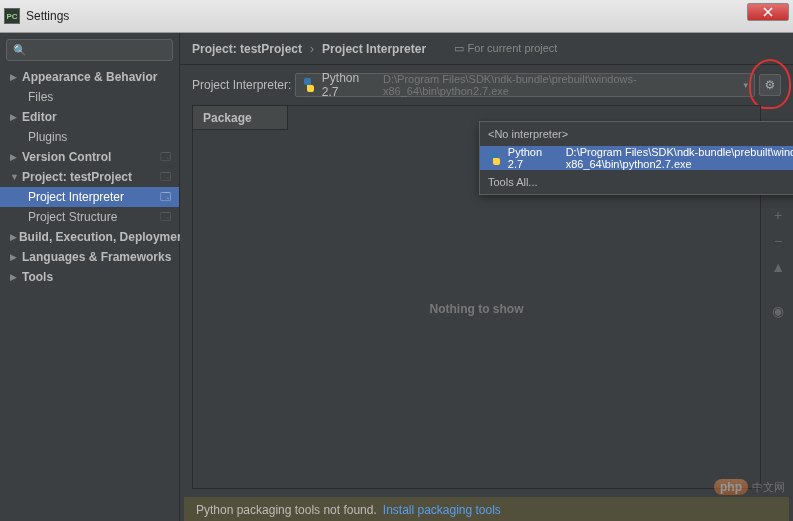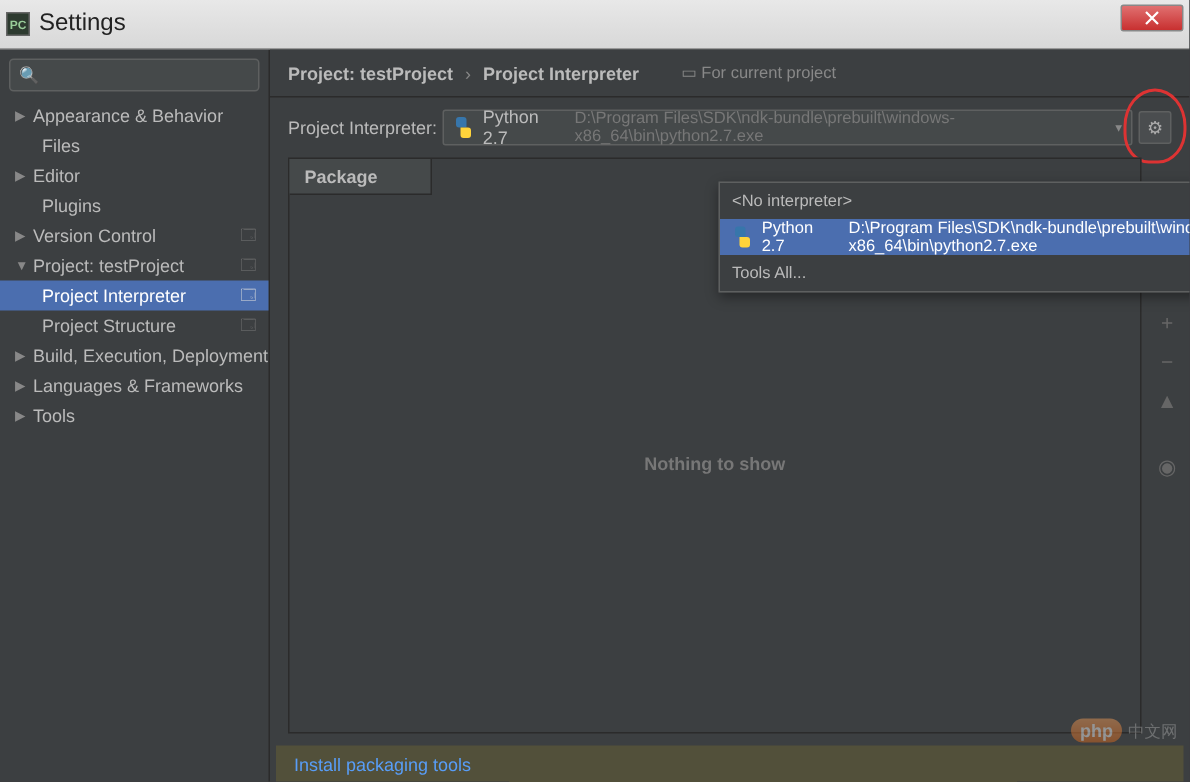--- a/index.html
+++ b/index.html
@@ -1,39 +1,39 @@
 <!DOCTYPE html>
 <html><head>
 <meta charset="utf-8">
 <style>
 * { margin: 0; padding: 0; box-sizing: border-box; font-family: "Segoe UI", Arial, sans-serif; }
 body { width: 793px; height: 521px; background: #3c3f41; color: #bbb; font-size: 12px; overflow: hidden; position: relative; }
 
 .titlebar { height: 27px; background: linear-gradient(#e8e8e8, #d8d8d8); border-bottom: 1px solid #999; display: flex; align-items: center; padding: 16px 4px; position: relative; }
 .titlebar-icon { width: 16px; height: 16px; background: #2d3a2f; border: 1px solid #666; margin-right: 6px; display: flex; align-items: center; justify-content: center; font-size: 8px; color: #9c9; font-weight: bold; }
-.titlebar-text { color: #222; font-size: 16px; }
+.titlebar-text { color: #222; font-size: 12px; }
 .close-btn { position: absolute; right: 4px; top: 3px; width: 42px; height: 18px; background: linear-gradient(#e07070, #c83030); border: 1px solid #888; border-radius: 2px; display: flex; align-items: center; justify-content: center; }
 .close-btn svg { width: 10px; height: 10px; }
 
 .content { display: flex; height: 494px; }
 
 .sidebar { width: 180px; background: #3c3f41; border-right: 1px solid #2b2b2b; display: flex; flex-direction: column; }
 .search-box { margin: 6px 6px 4px 6px; height: 22px; background: #45494a; border: 1px solid #5e6060; border-radius: 3px; display: flex; align-items: center; padding: 0 6px; }
 .search-box input { background: transparent; border: none; color: #aaa; font-size: 12px; width: 100%; outline: none; }
 .search-icon { color: #888; font-size: 11px; margin-right: 4px; }
 
 .tree { flex: 1; padding-top: 2px; }
 .tree-item { height: 20px; display: flex; align-items: center; padding-left: 10px; cursor: pointer; position: relative; }
 .tree-item.child { padding-left: 28px; }
 .tree-item.selected { background: #4b6eaf; color: #fff; }
 .tree-item .arrow { width: 10px; font-size: 9px; color: #888; margin-right: 2px; }
 .tree-item .gear { position: absolute; right: 8px; color: #777; font-size: 10px; }
 .tree-item.selected .gear { color: #ddd; }
 .tree-item .label { white-space: nowrap; }
-.tree-item.bold .label { font-weight: normal; }
+.tree-item.bold .label { font-weight: bold; }
 
 .main { flex: 1; display: flex; flex-direction: column; background: #3c3f41; position: relative; }
 
 .breadcrumb { height: 32px; display: flex; align-items: center; padding: 0 12px; border-bottom: 1px solid #2b2b2b; gap: 8px; }
 .breadcrumb .crumb { color: #bbb; font-weight: bold; }
 .breadcrumb .sep { color: #888; }
 .breadcrumb .badge { color: #888; font-size: 11px; margin-left: 20px; }
 .breadcrumb .badge::before { content: "▭ "; }
 
 .interp-row { display: flex; align-items: center; padding: 8px 12px; gap: 4px; position: relative; }
@@ -165,20 +165,21 @@
       </div>
       <div class="side-tools">
         <div>+</div>
         <div>−</div>
         <div>▲</div>
         <div style="margin-top:18px;">◉</div>
       </div>
     </div>
 
     <div class="warning-bar">
+      <span class="msg">Python packaging tools not found.</span>
       <span class="link">Install packaging tools</span>
     </div>
 
     <div class="dropdown">
       <div class="dropdown-item">
         <span class="name">&lt;No interpreter&gt;</span>
       </div>
       <div class="dropdown-item sel">
         <span class="py-icon"></span>
         <span class="name">Python 2.7</span>

